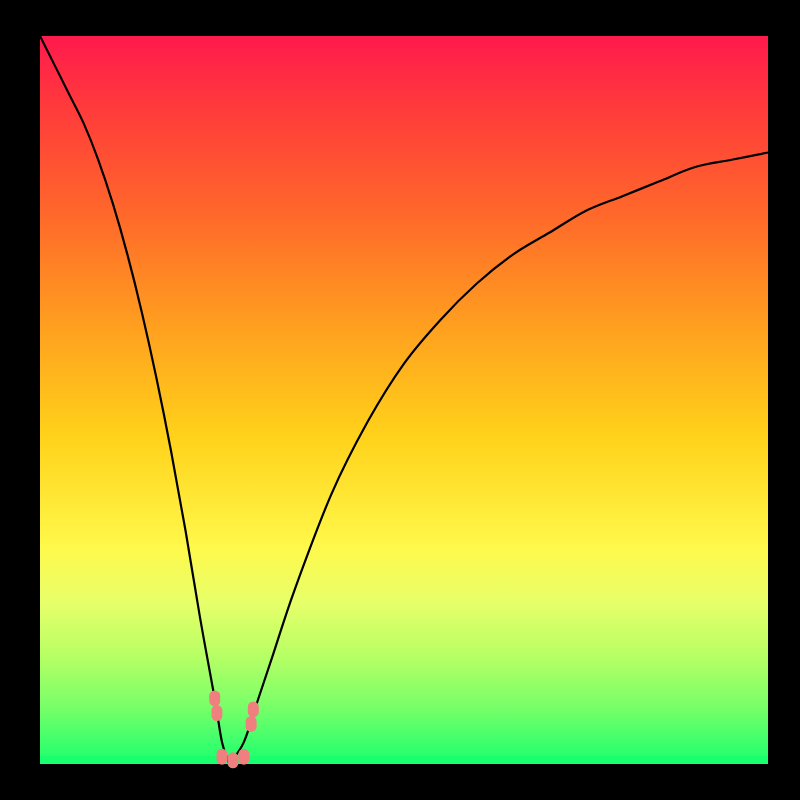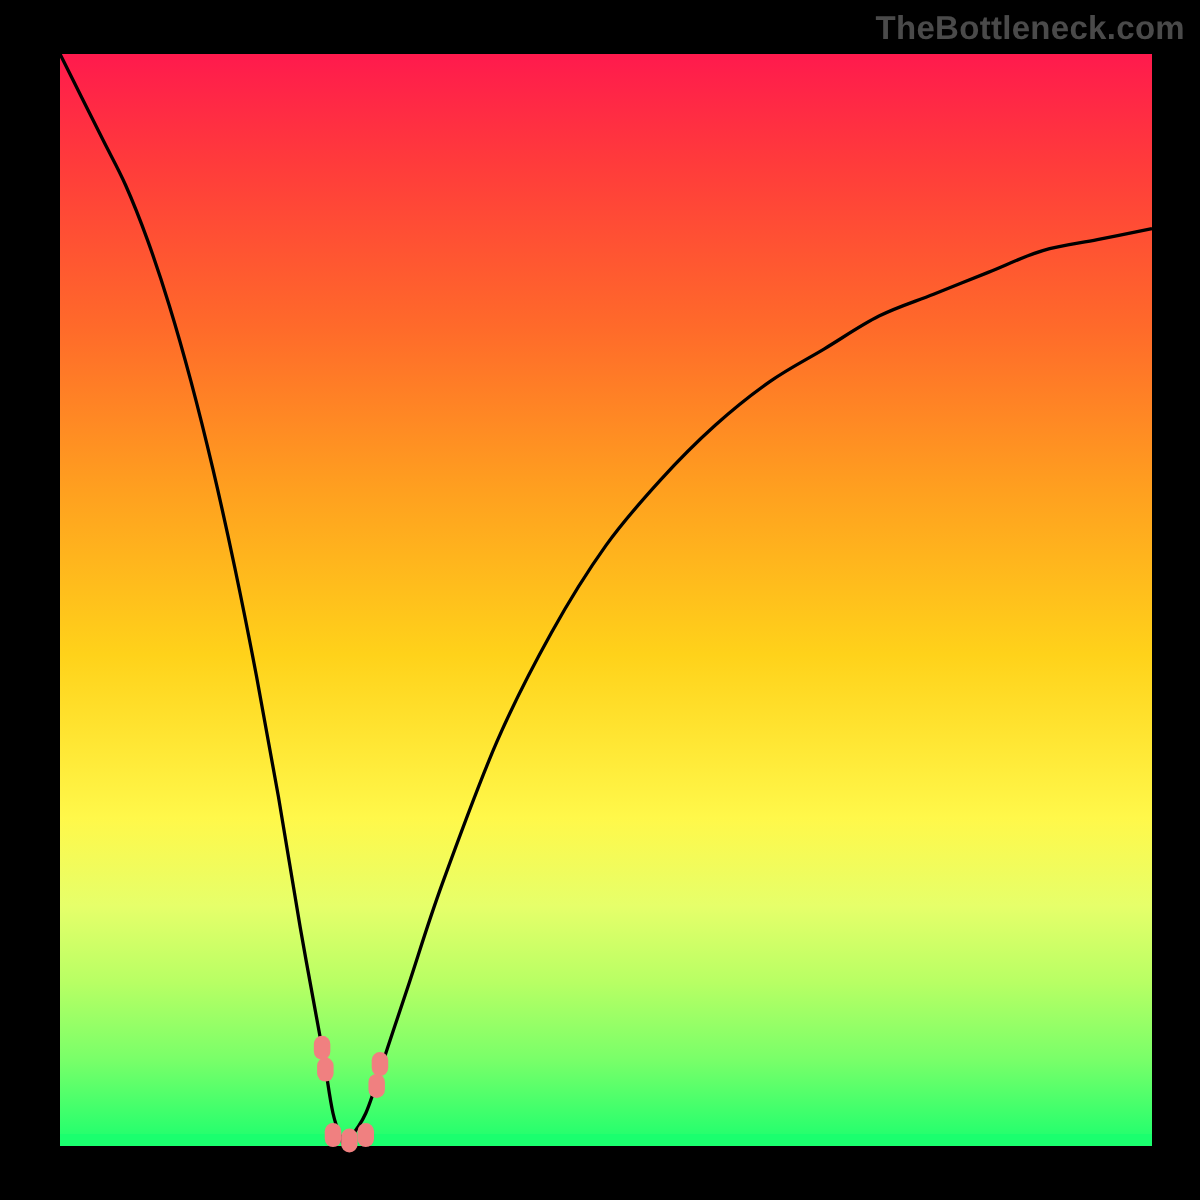--- a/index.html
+++ b/index.html
@@ -81,14 +81,13 @@
         <rect x="169.22" y="654.48" width="11" height="16" rx="5.5" ry="5.5" class="marker"></rect>
         <rect x="171.404" y="669.04" width="11" height="16" rx="5.5" ry="5.5" class="marker"></rect>
         <rect x="176.5" y="712.72" width="11" height="16" rx="5.5" ry="5.5" class="marker"></rect>
         <rect x="187.42000000000002" y="716.36" width="11" height="16" rx="5.5" ry="5.5" class="marker"></rect>
         <rect x="198.34000000000003" y="712.72" width="11" height="16" rx="5.5" ry="5.5" class="marker"></rect>
         <rect x="205.61999999999998" y="679.96" width="11" height="16" rx="5.5" ry="5.5" class="marker"></rect>
         <rect x="207.80399999999997" y="665.4" width="11" height="16" rx="5.5" ry="5.5" class="marker"></rect>
       </g>
   </svg>
 
-  <div class="watermark">TheBottleneck.com</div>
 </div>
 
 </body></html>

